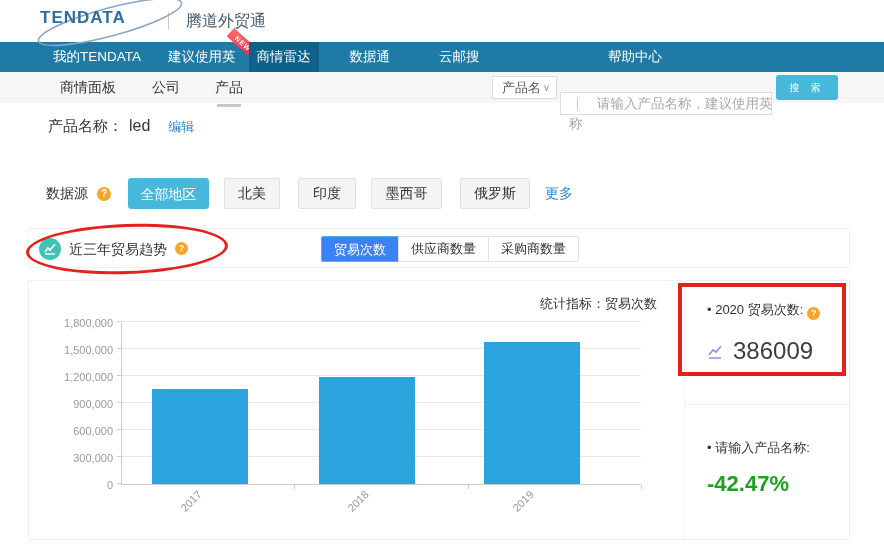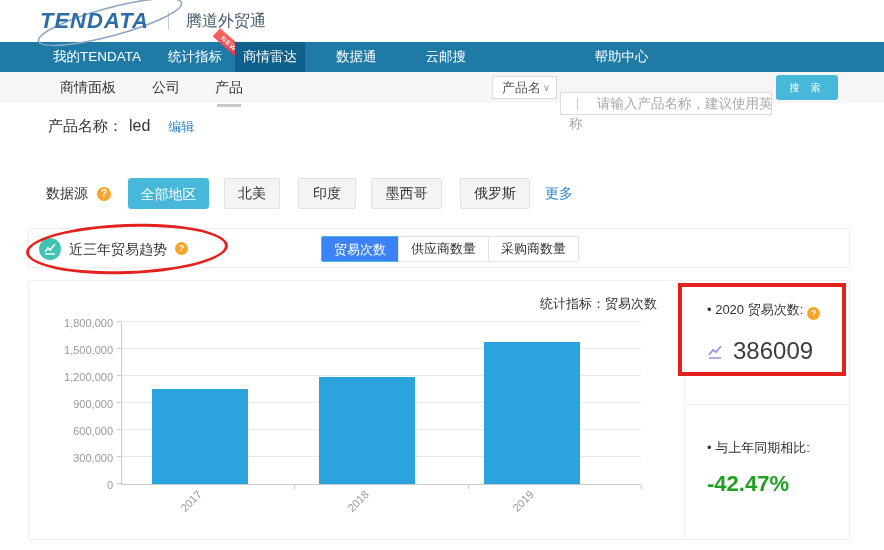--- a/index.html
+++ b/index.html
@@ -3,21 +3,21 @@
 <meta charset="utf-8">
 <style>
   * { margin:0; padding:0; box-sizing:border-box; }
   html,body { background:#fff; }
   .page { position:relative; width:884px; height:550px; background:#fff; overflow:hidden;
           font-family:"Liberation Sans","DejaVu Sans",sans-serif; color:#333; }
 
   
   .topbar { position:absolute; left:0; top:0; width:884px; height:42px; background:#fff; }
   .logo-wrap { position:absolute; left:40px; top:8px; width:150px; height:30px; }
-  .logo-text { font-style:italic; font-weight:bold; font-size:22px; letter-spacing:1px;
+  .logo-text { font-weight:bold; font-size:17px; letter-spacing:1px;
                color:#2e6da4; position:relative; z-index:2; }
   .logo-swoosh { position:absolute; left:-18px; top:-10px; z-index:1; }
   .brand-sep { position:absolute; left:168px; top:12px; width:1px; height:18px; background:#ccc; }
   .brand-cn { position:absolute; left:186px; top:11px; font-size:16px; color:#41586d; }
   .hotline { position:absolute; right:18px; top:13px; font-size:14px; font-weight:bold; color:#fa2c5e; }
 
   
   .navbar { position:absolute; left:0; top:42px; width:884px; height:30px; background:#1f7ba6;
             display:flex; align-items:stretch; }
   .nav-item { height:30px; line-height:30px; color:#fff; font-size:13.5px; position:relative; cursor:pointer; white-space:nowrap; }
@@ -105,21 +105,21 @@
         <ellipse cx="88" cy="24" rx="74" ry="14" fill="none" stroke="#8aa5c4" stroke-width="1.6" transform="rotate(-15 88 24)"></ellipse>
       </svg>
       <div class="logo-text">TENDATA</div>
     </div>
     <div class="brand-sep"></div>
     <div class="brand-cn">腾道外贸通</div>
   </div>
 
   <div class="navbar" id="navbar">
       <div class="nav-item" style="margin-left: 53px;"><span>我的TENDATA</span></div>
-      <div class="nav-item" style="margin-left: 27px;"><span>统计指标</span><span class="ribbon">NEW</span></div>
+      <div class="nav-item" style="margin-left: 27px;"><span>建议使用英</span><span class="ribbon">NEW</span></div>
       <div class="nav-item active" style="margin-left: 13px;"><span>商情雷达</span></div>
       <div class="nav-item" style="margin-left: 31px;"><span>数据通</span></div>
       <div class="nav-item" style="margin-left: 49px;"><span>云邮搜</span></div>
       <div class="nav-item" style="margin-left: 47px; margin-top: 33px;"><span>云邮通</span></div>
       <div class="nav-item" style="margin-left: 41px;"><span>帮助中心</span></div>
     </div>
 
   <div class="subnav" id="subnav">
     <div class="sub-item" style="margin-left: 60px;">商情面板</div>
       <div class="sub-item" style="margin-left: 36px;">公司</div>
@@ -194,21 +194,21 @@
     <div class="r1">
       <span>• 2020 贸易次数:</span><span class="help-icon">?</span>
     </div>
     <div class="r1-value">
       <svg width="19" height="17" viewBox="0 0 19 17">
         <polyline points="2,11 6,6 9,8 14,2" fill="none" stroke="#a98fe3" stroke-width="1.8"></polyline>
         <line x1="2" y1="14" x2="14" y2="14" stroke="#a98fe3" stroke-width="1.6"></line>
       </svg><span>386009</span>
     </div>
     <div class="hdivider"></div>
-    <div class="r2">• 与上年同期相比:</div>
+    <div class="r2">• 请输入产品名称:</div>
     <div class="r2-value">-42.47%</div>
 
     <div class="red-rect"></div>
   <div class="ylabel" style="top: 198px;">0</div>
       <div class="ylabel" style="top: 171px;">300,000</div>
       <div class="ylabel" style="top: 144px;">600,000</div>
       <div class="ylabel" style="top: 117px;">900,000</div>
       <div class="ylabel" style="top: 90px;">1,200,000</div>
       <div class="ylabel" style="top: 63px;">1,500,000</div>
       <div class="ylabel" style="top: 36px;">1,800,000</div>

